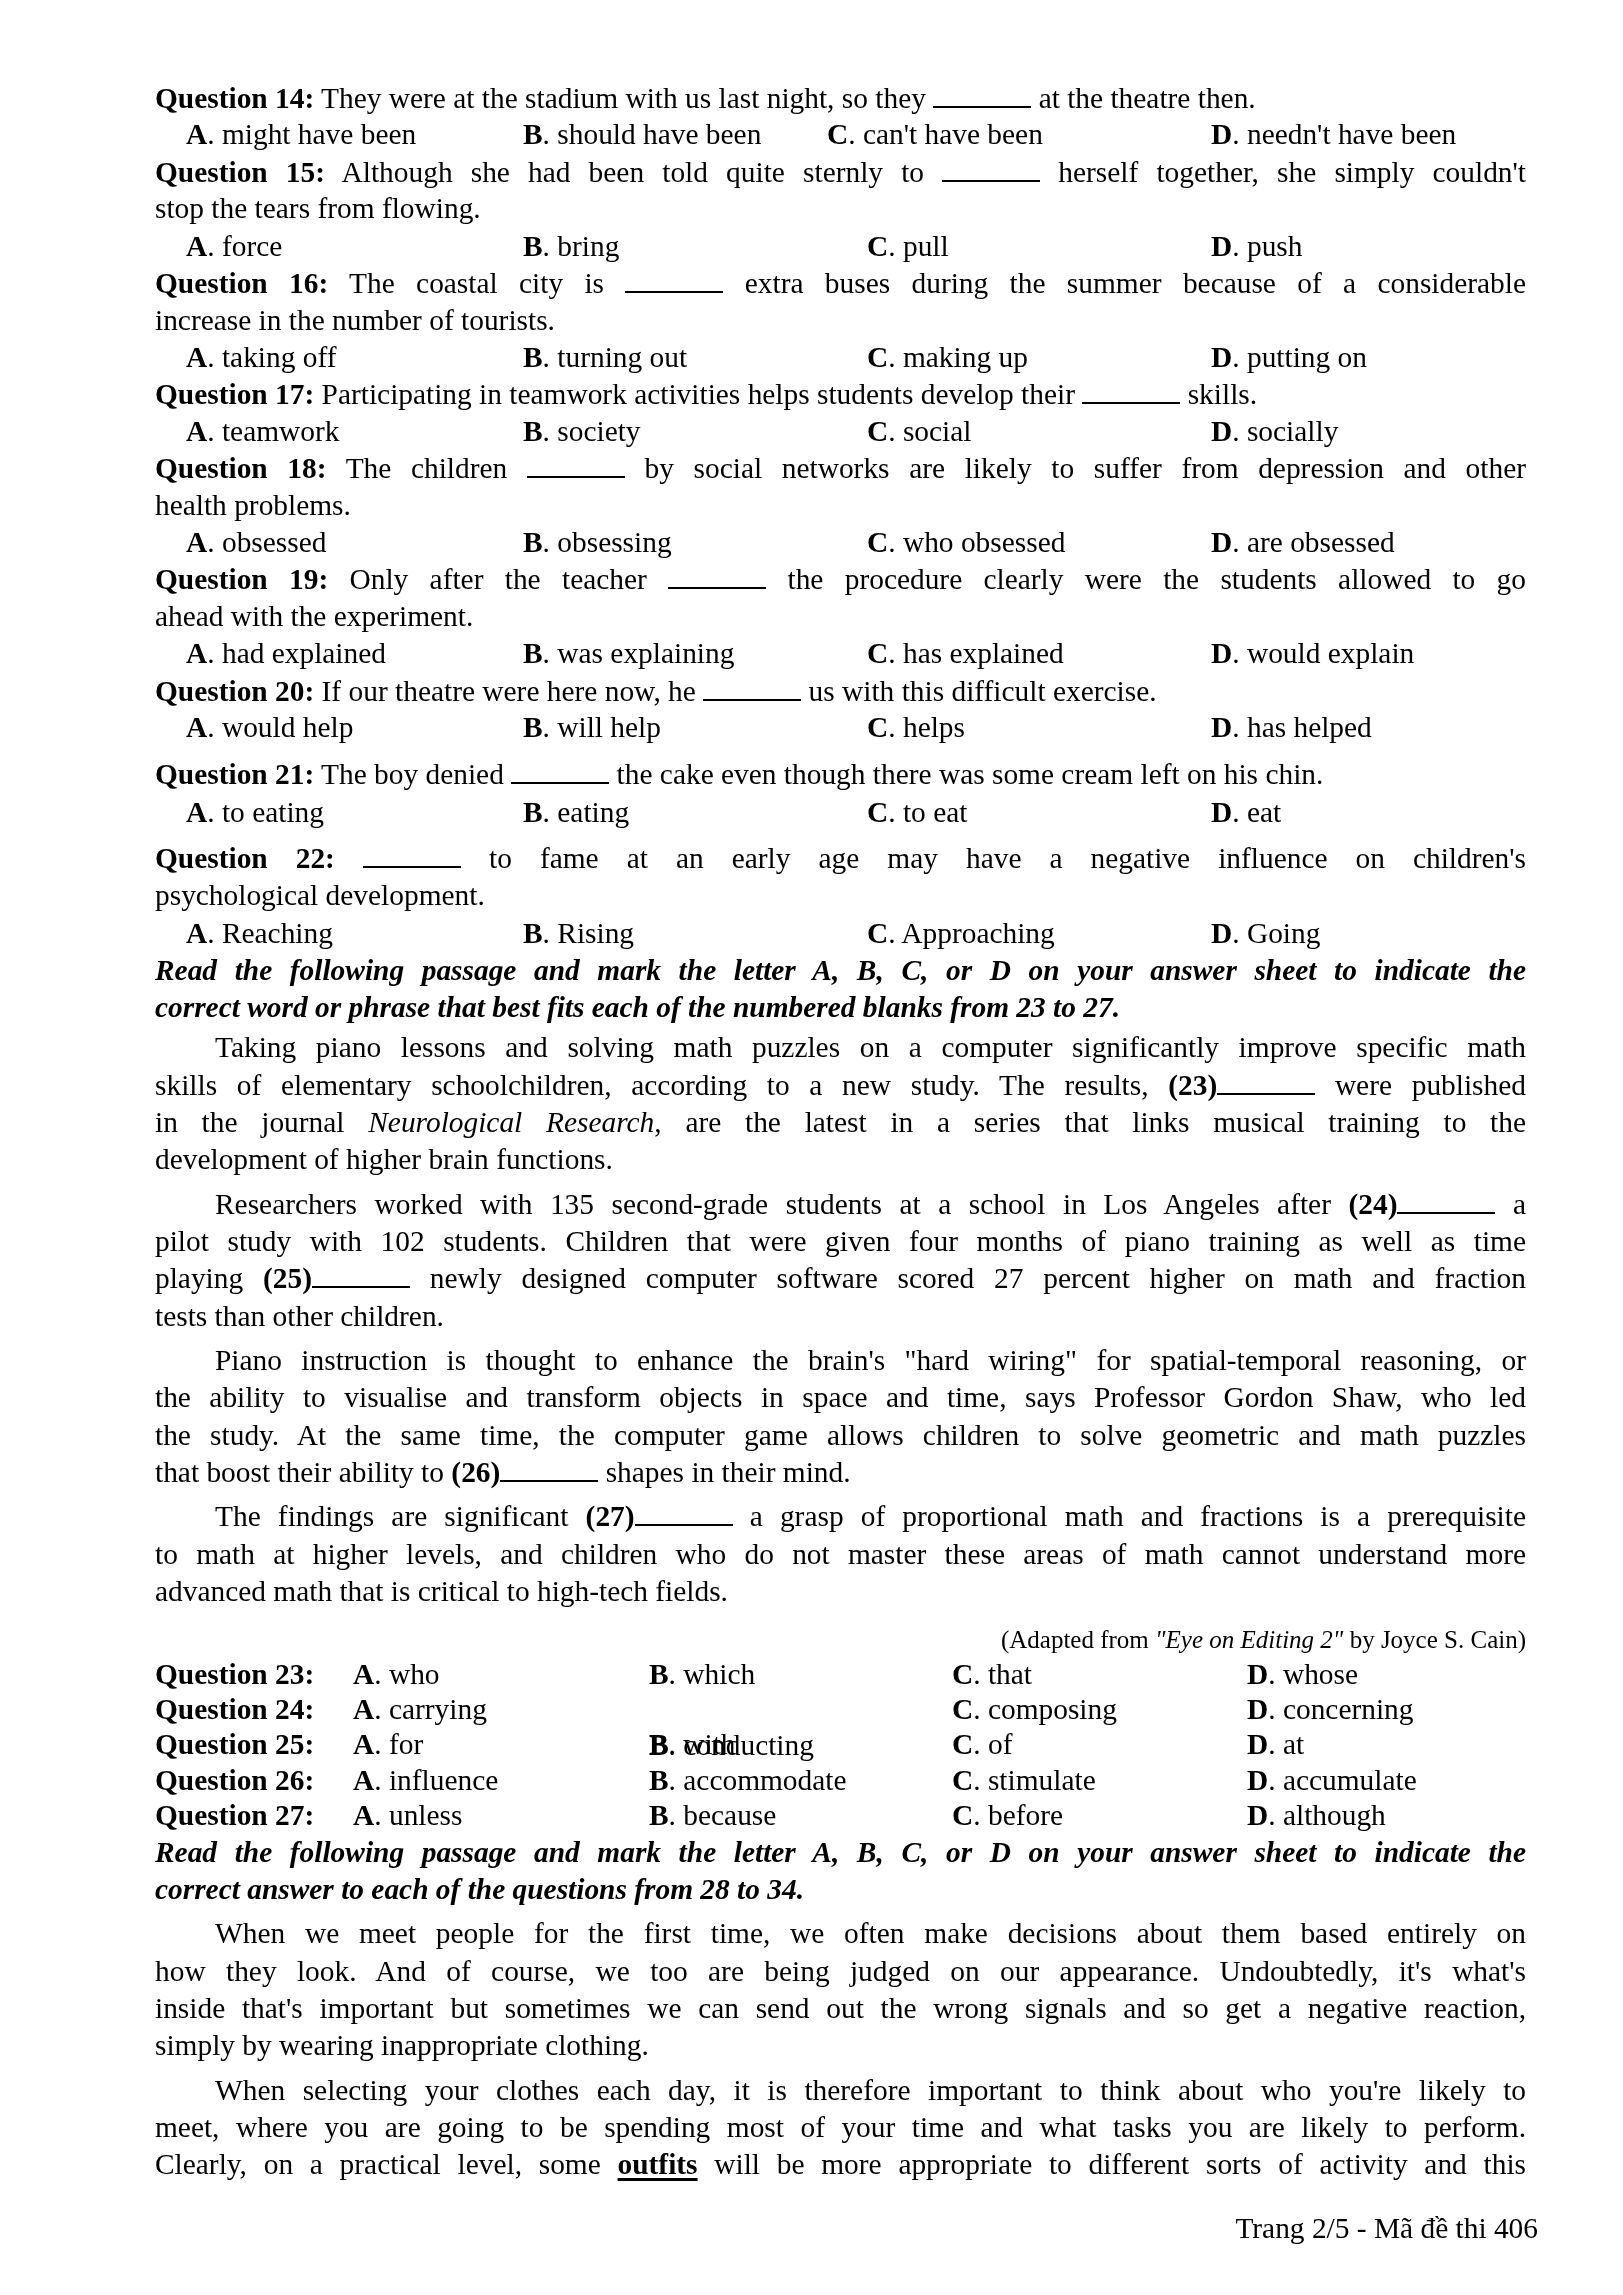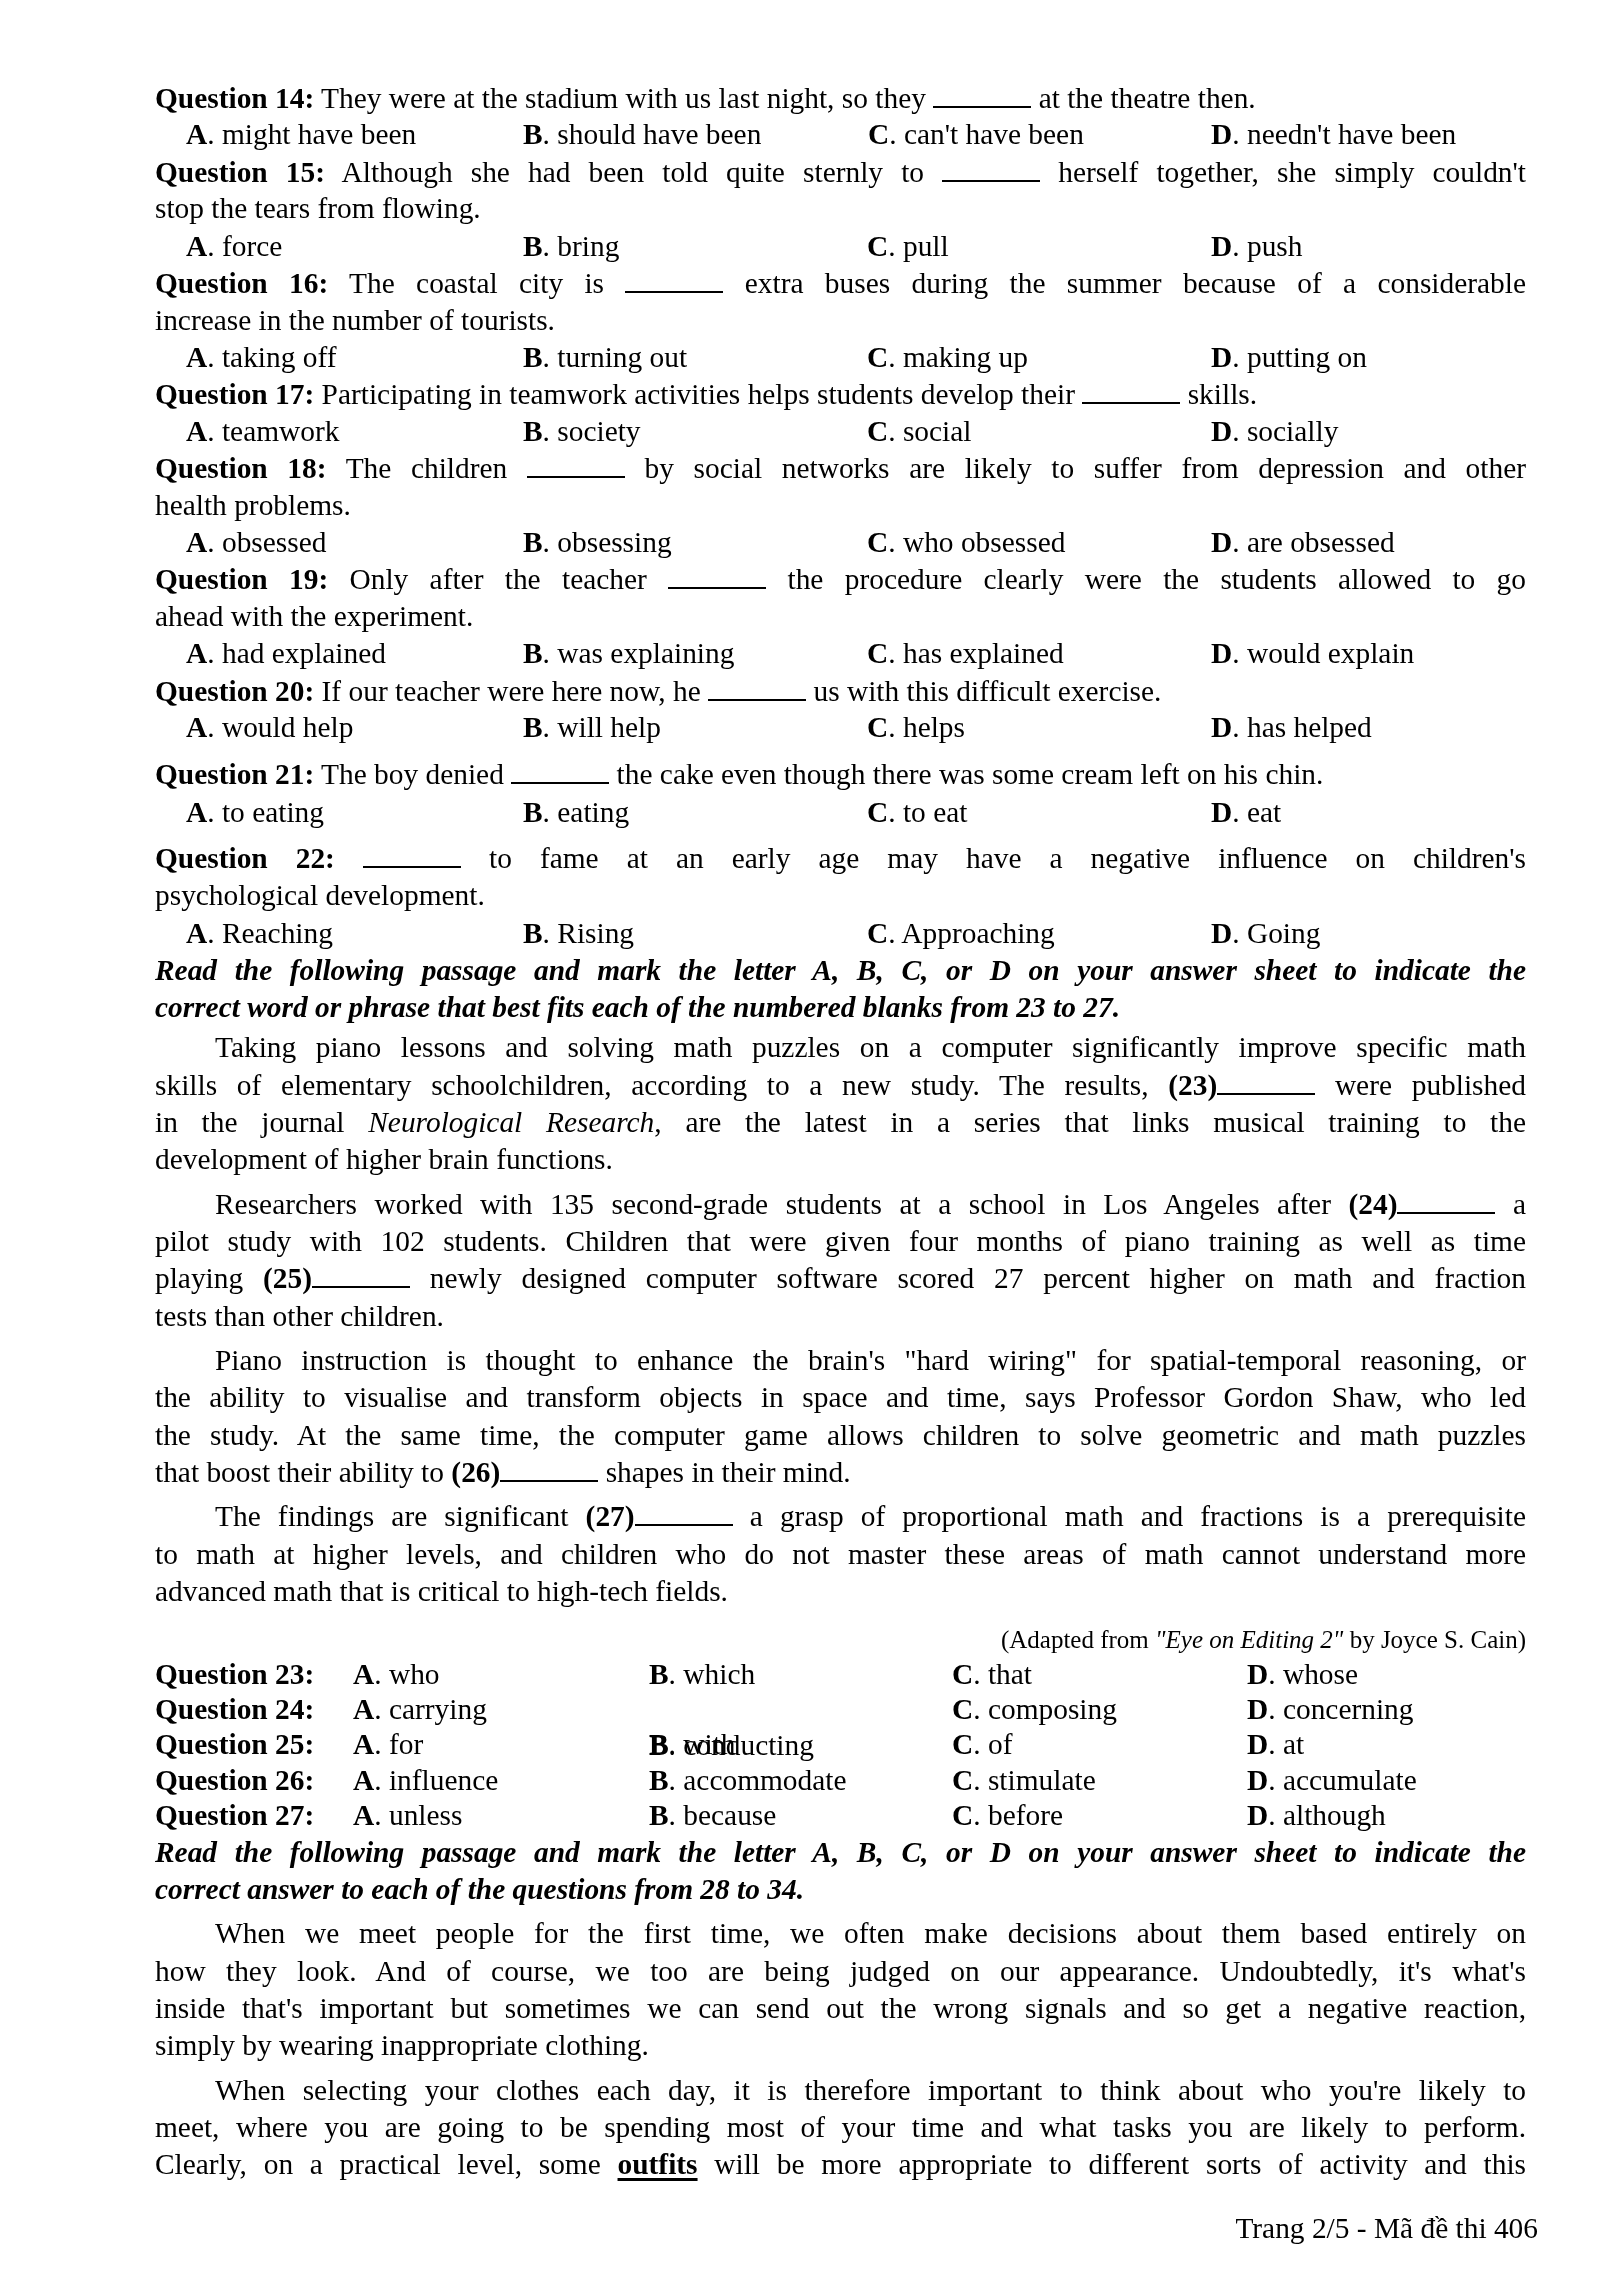--- a/index.html
+++ b/index.html
@@ -23,21 +23,21 @@
 
 <div class="line" style="top:80px">
   <span class="b">Question 14:</span>
   <span>They were at the stadium with us last night, so they</span>
   <span class="blank"></span>
   <span>at the theatre then.</span>
 </div>
 <div>
   <div class="opt" style="left:186px;top:116px"><span class="k">A</span><span>. might have been</span></div>
   <div class="opt" style="left:523px;top:116px"><span class="k">B</span><span>. should have been</span></div>
-  <div class="opt" style="left:868px;top:116px"><span class="k">C</span><span>. can't have been</span></div>
+  <div class="opt" style="left:827px;top:116px"><span class="k">C</span><span>. can't have been</span></div>
   <div class="opt" style="left:1211px;top:116px"><span class="k">D</span><span>. needn't have been</span></div>
 </div>
 
 <div class="line just" style="top:154px">
   <span class="b">Question 15:</span>
   <span>Although she had been told quite sternly to</span>
   <span class="blank"></span>
   <span>herself together, she simply couldn't</span>
 </div>
 <div class="line" style="top:190px">stop the tears from flowing.</div>
@@ -98,21 +98,21 @@
 <div class="line" style="top:598px">ahead with the experiment.</div>
 <div>
   <div class="opt" style="left:186px;top:635px"><span class="k">A</span><span>. had explained</span></div>
   <div class="opt" style="left:523px;top:635px"><span class="k">B</span><span>. was explaining</span></div>
   <div class="opt" style="left:867px;top:635px"><span class="k">C</span><span>. has explained</span></div>
   <div class="opt" style="left:1211px;top:635px"><span class="k">D</span><span>. would explain</span></div>
 </div>
 
 <div class="line" style="top:673px">
   <span class="b">Question 20:</span>
-  <span>If our teacher were here now, he</span>
+  <span>If our theatre were here now, he</span>
   <span class="blank"></span>
   <span>us with this difficult exercise.</span>
 </div>
 <div>
   <div class="opt" style="left:186px;top:709px"><span class="k">A</span><span>. would help</span></div>
   <div class="opt" style="left:523px;top:709px"><span class="k">B</span><span>. will help</span></div>
   <div class="opt" style="left:867px;top:709px"><span class="k">C</span><span>. helps</span></div>
   <div class="opt" style="left:1211px;top:709px"><span class="k">D</span><span>. has helped</span></div>
 </div>
 

